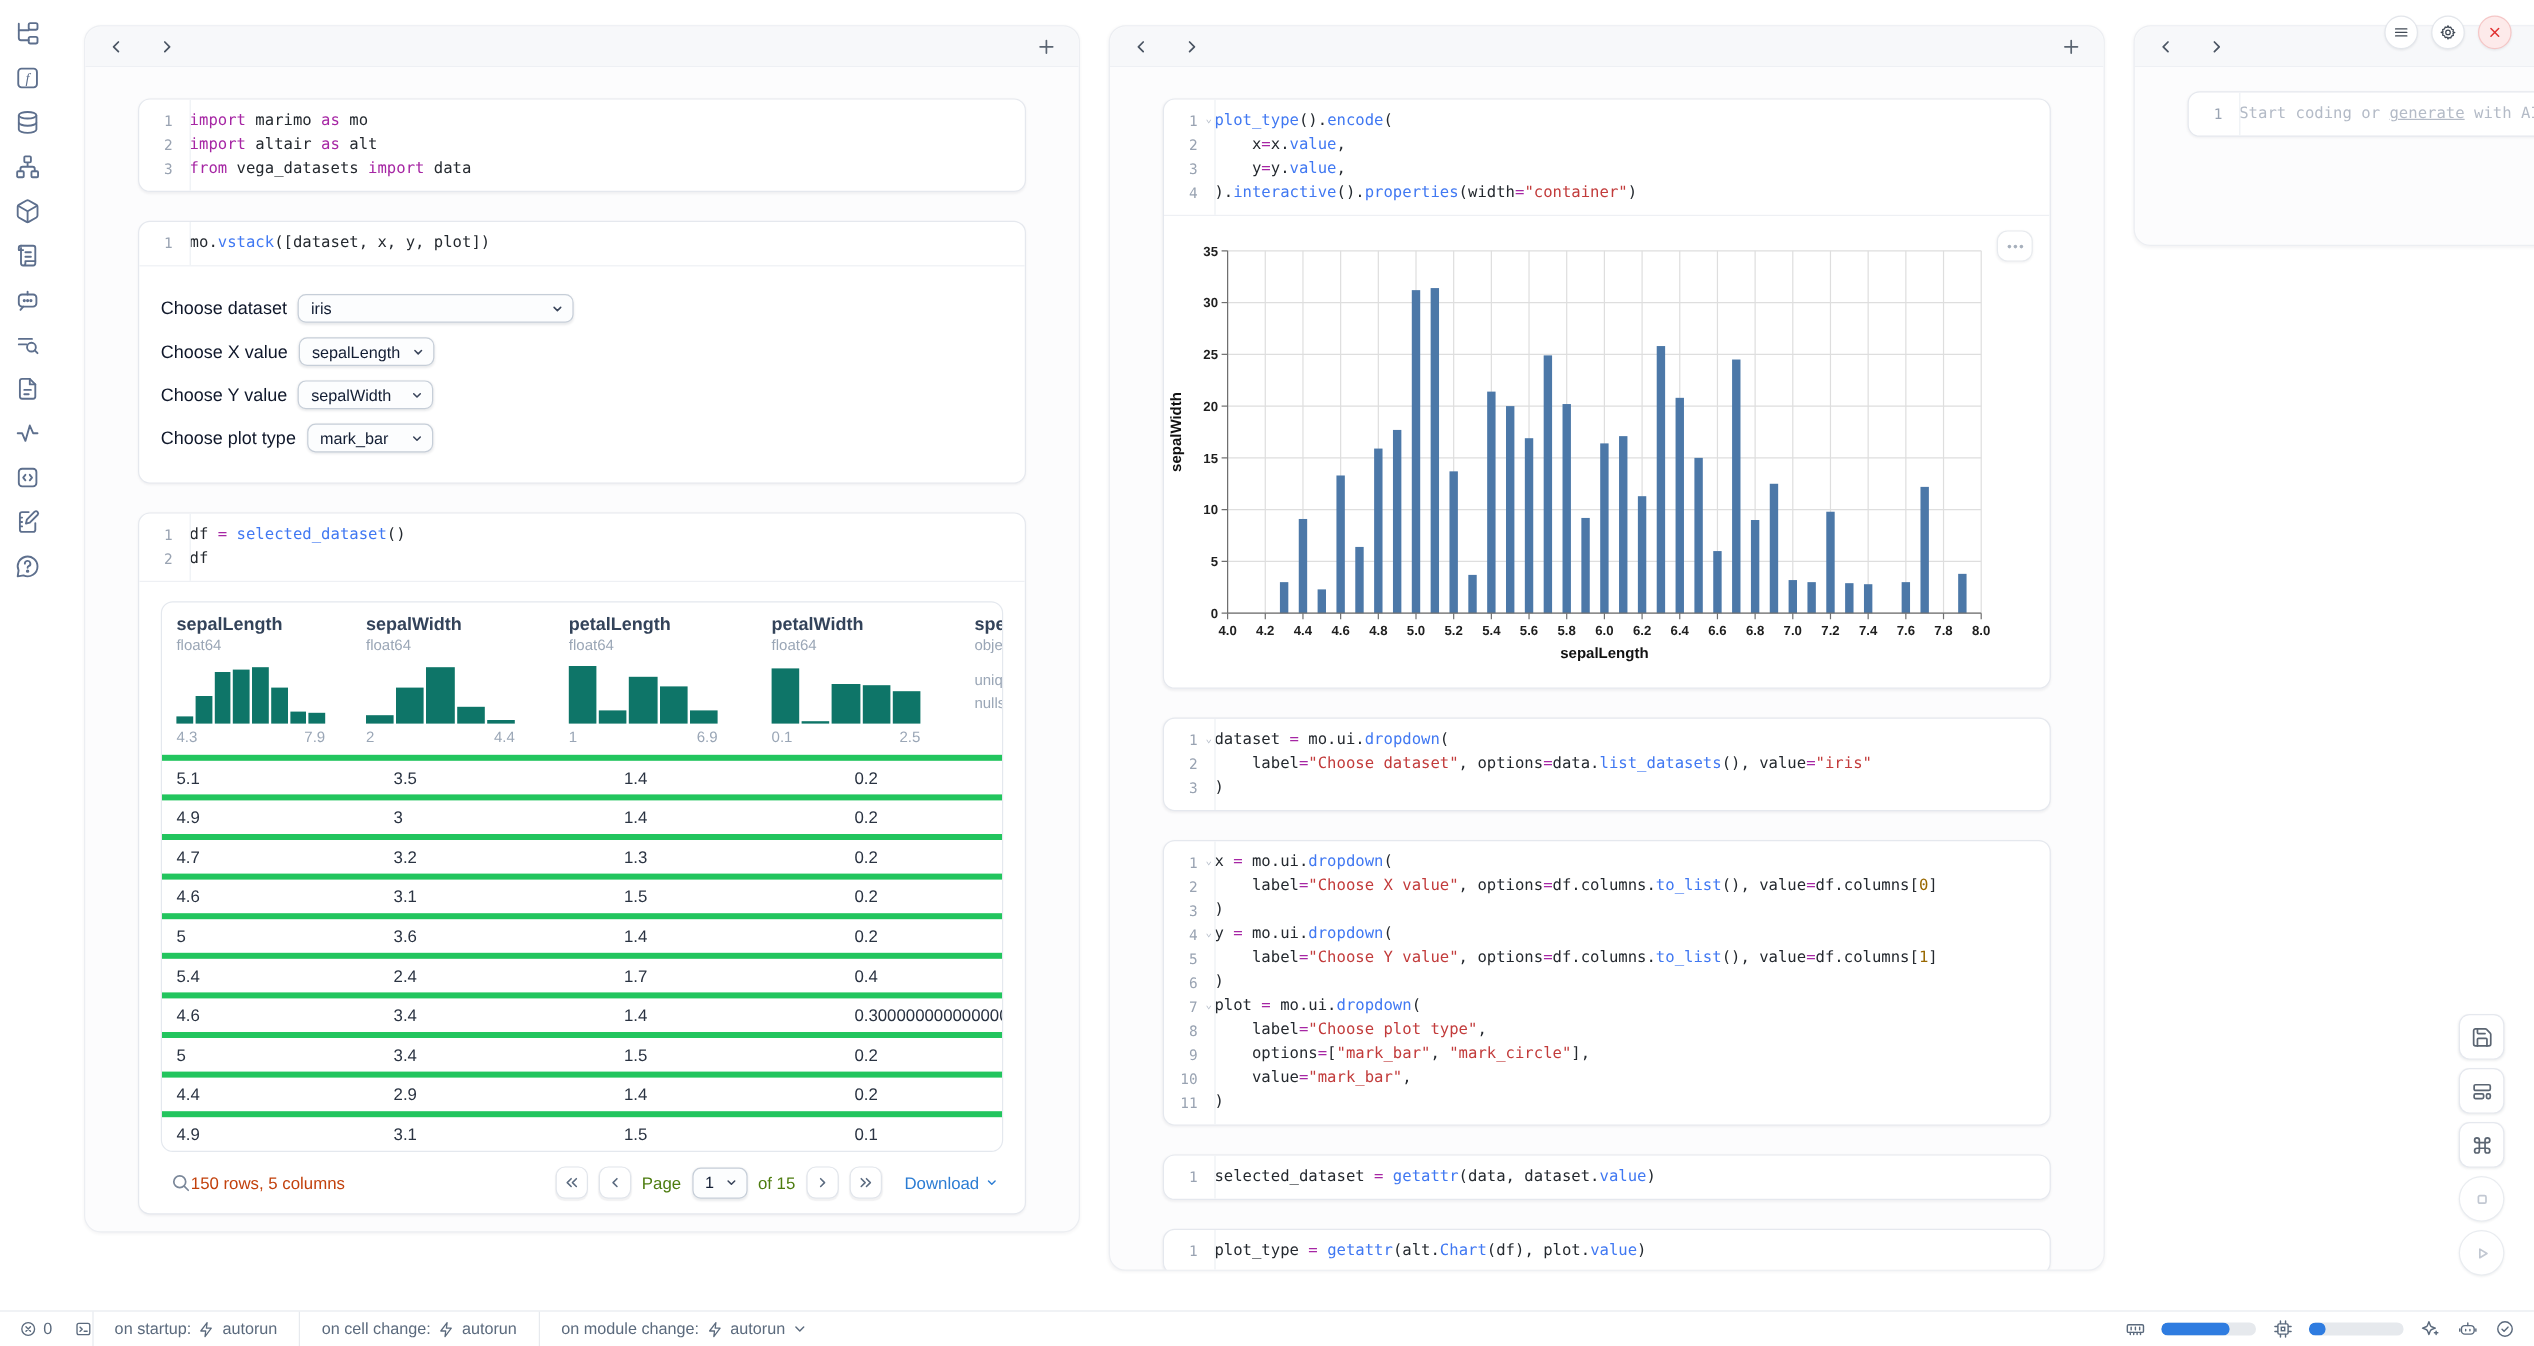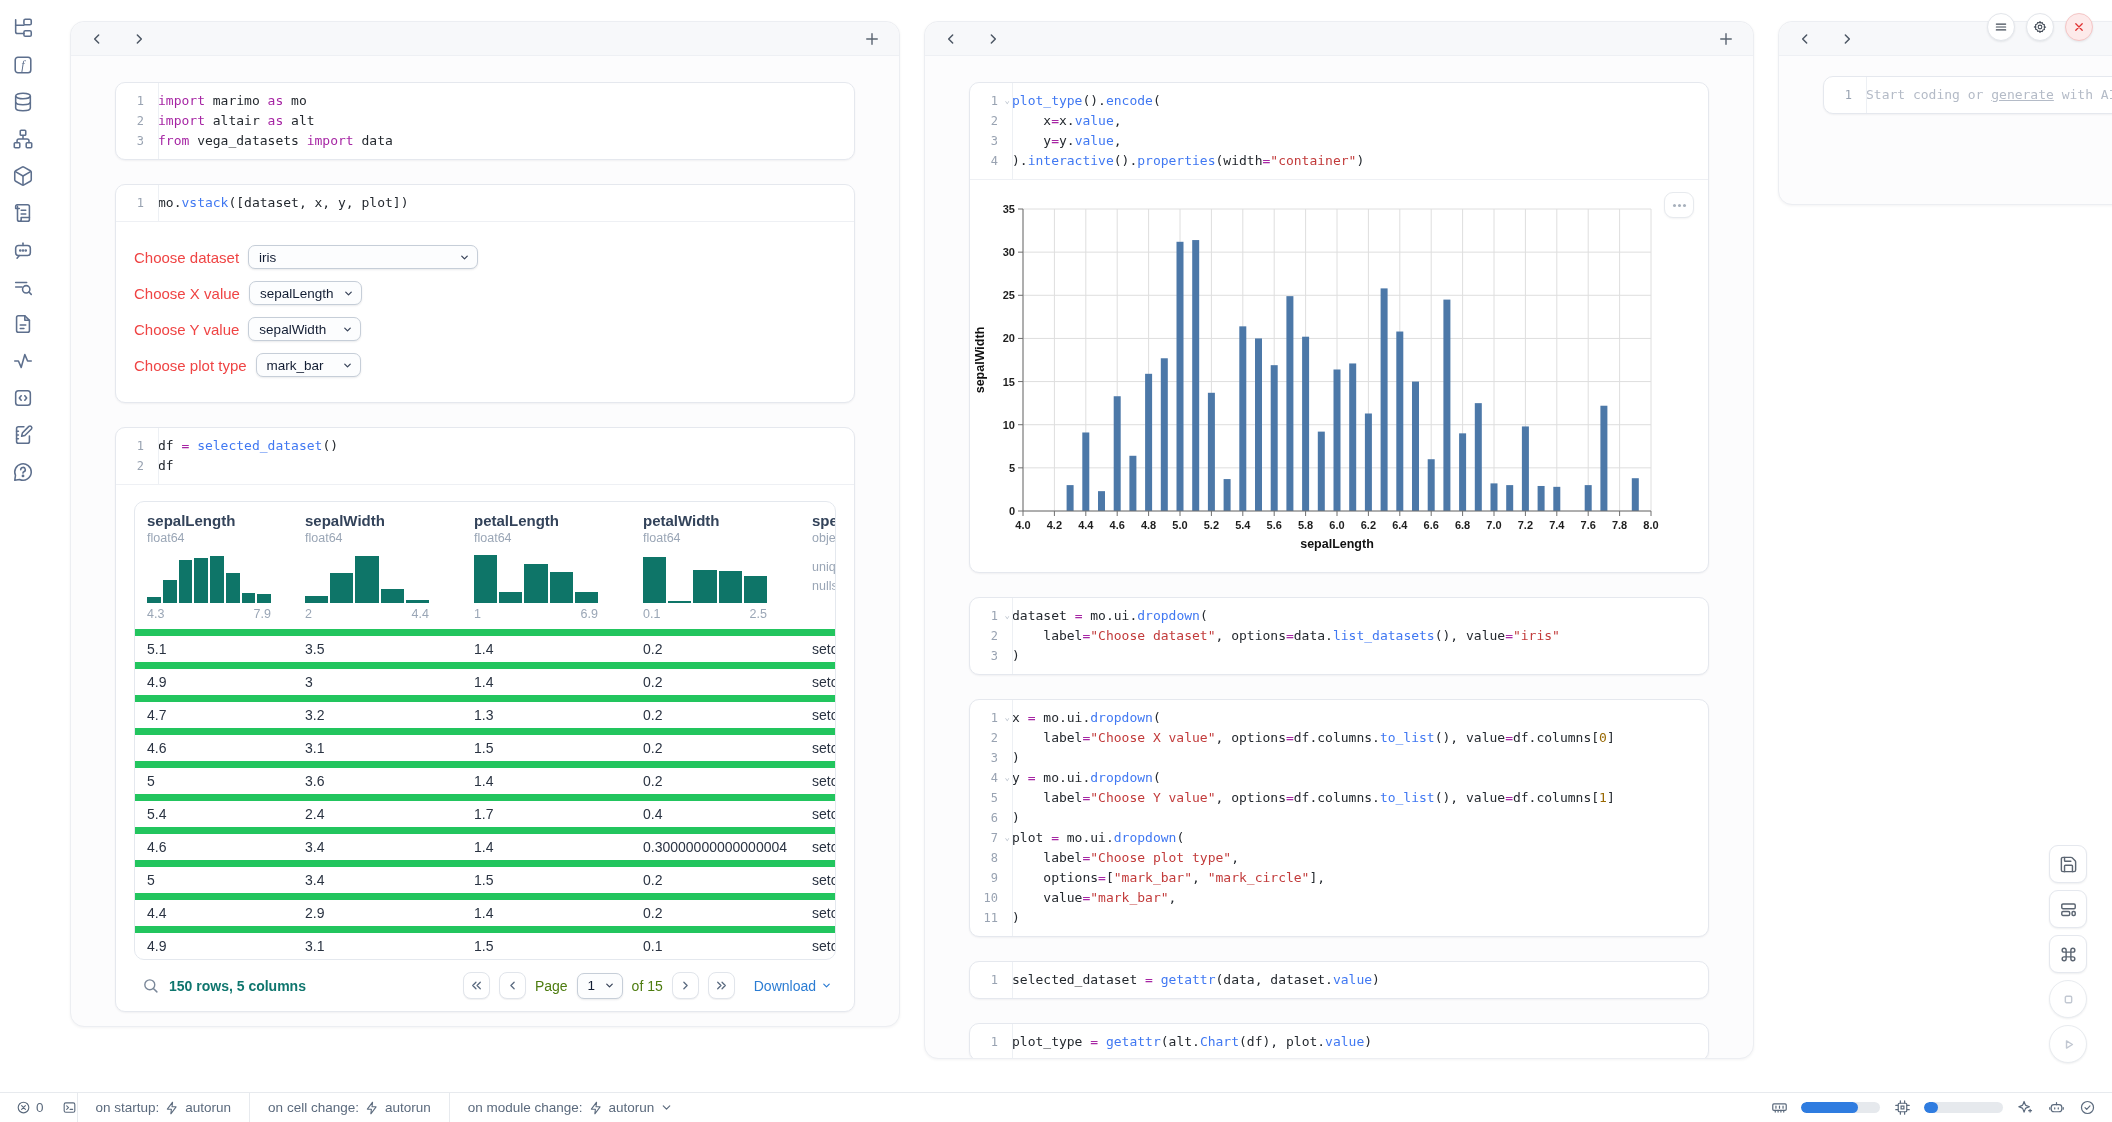--- a/index.html
+++ b/index.html
@@ -41,43 +41,43 @@
   .ctext { white-space:pre; }
   .tk-kw { color:#a626a4; } .tk-op { color:#a626a4; }
   .tk-fn { color:#4078f2; } .tk-pr { color:#4078f2; }
   .tk-str { color:#c23b3b; } .tk-num { color:#986801; }
   .tk-pl { color:#24292f; }
   .out { border-top:1px solid #eef0f4; }
 
   
   .controls { padding:12px 0 14px 18px; }
   .ctl-row { display:flex; align-items:center; gap:9px; height:26px; margin:10px 0; }
-  .ctl-label { font-size:15px; color:#ef4444; }
+  .ctl-label { font-size:15px; color:#0f172a; }
   .sel { display:inline-flex; align-items:center; justify-content:space-between; height:24px;
     border:1px solid #c6ced8; border-radius:7px; background:#fcfdfe; cursor:pointer;
     box-shadow:0 1px 2px rgba(16,24,40,.09); padding:0 7px 0 10px; font-size:13.5px; color:#121d33; gap:6px; }
   .sel svg { width:11px; height:11px; stroke:#39445a; }
   .sel.w0 { width:230px; } .sel.w1 { width:113px; } .sel.w2 { width:113px; } .sel.w3 { width:105px; }
 
   
   .tbl-wrap { padding:16px 18px 12px 18px; }
   .tbl-box { border:1px solid #e4e8ee; border-radius:10px; overflow:hidden; background:#fff; }
   .tgrid { display:grid; grid-template-columns:158px 169px 169px 169px 1fr; }
   .th { padding:10px 12px 8px 12px; overflow:hidden; white-space:nowrap; cursor:pointer; }
   .th-name { font-weight:bold; color:#33435a; font-size:15px; }
   .th-dtype { color:#9aa6b6; font-size:12.5px; margin-top:2px; }
   .hist { display:flex; align-items:flex-end; gap:2px; height:48px; width:124px; margin-top:10px; }
   .hist > i { flex:1; background:#0e7568; display:block; }
   .hist-range { display:flex; justify-content:space-between; width:124px; color:#9aa6b6;
     font-size:12.5px; margin-top:4px; }
   .th-meta { color:#9aa6b6; font-size:12.5px; margin-top:13px; line-height:19px; }
-  .tr { border-top:7px solid #22c55e; height:33px; align-items:center; }
+  .tr { border-top:5px solid #22c55e; height:33px; align-items:center;gap:23px; }
   .td { padding:0 12px; font-size:14px; color:#2a3342; white-space:nowrap; overflow:hidden; }
   .tbl-foot { display:flex; align-items:center; margin-top:12px; padding:0 4px 0 8px; }
-  .foot-summary { font-size:14px; color:#0f766e; margin-left:10px;font-weight:bold; }
+  .foot-summary { font-size:14px; color:#c2410c; margin-left:0; }
   .pager { margin-left:auto; display:flex; align-items:center; gap:9px; }
   .pg-btn { width:27px; height:27px; border:1px solid #e1e5eb; border-radius:8px; background:#fff;
     box-shadow:0 1px 1px rgba(16,24,40,.06); color:#5b6b80; display:flex; align-items:center;
     justify-content:center; cursor:pointer; }
   .pg-btn svg { width:13px; height:13px; }
   .pg-label { font-size:14px; color:#4d7c0f; }
   .sel.pg { width:46px; height:26px; }
   .download { display:flex; align-items:center; gap:5px; color:#2b7cd3; font-size:14px;
     cursor:pointer; margin-left:10px; }
   .download svg { width:11px; height:11px; stroke:#2b7cd3; }

